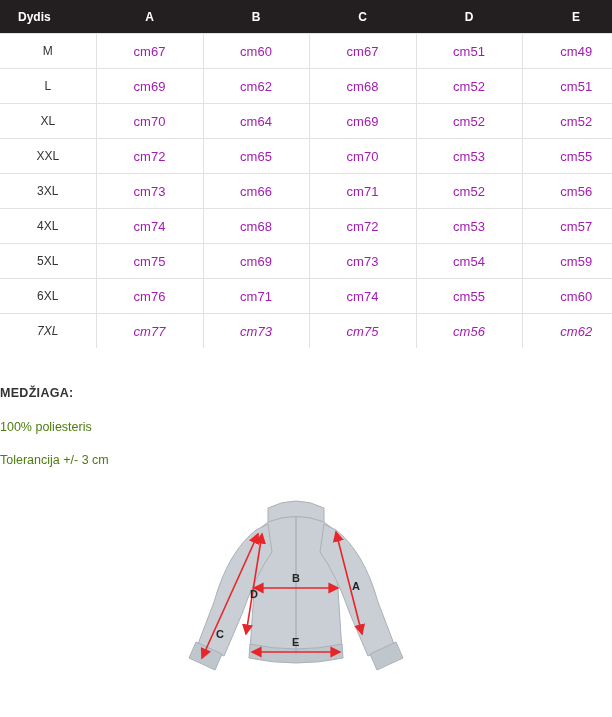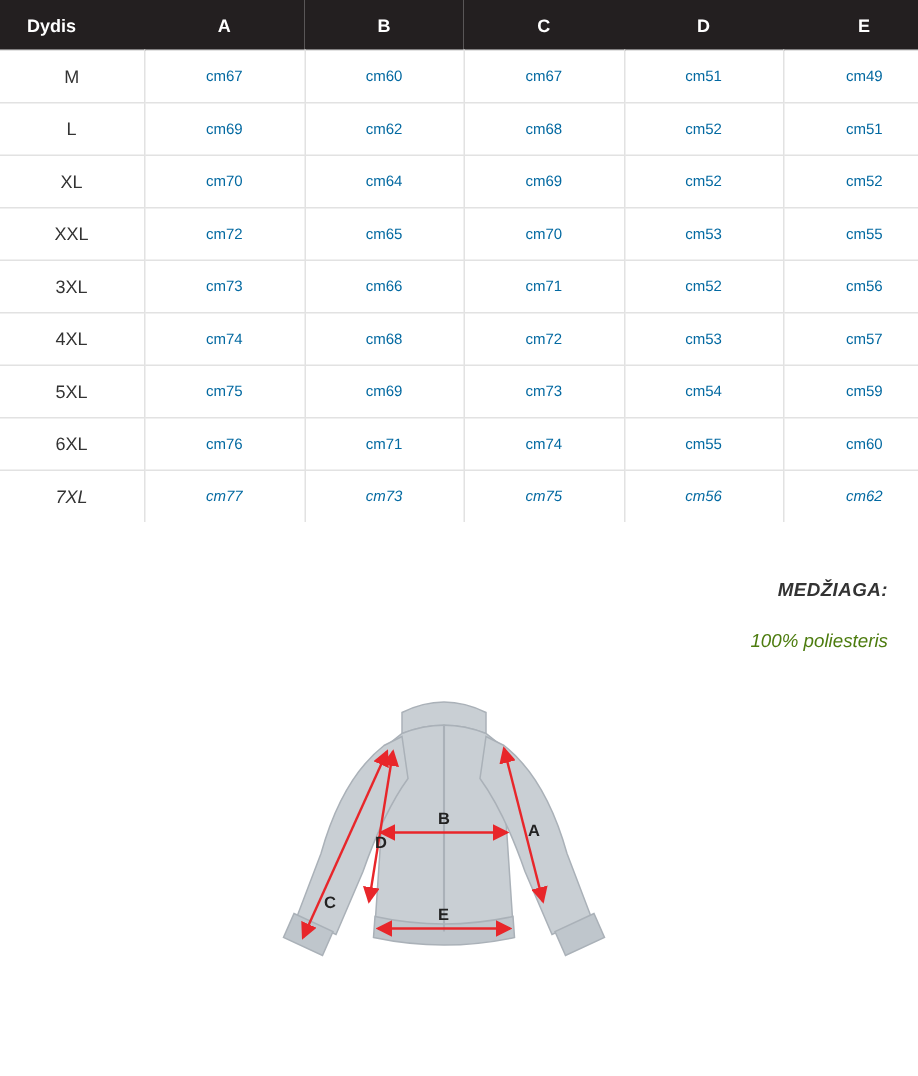--- a/index.html
+++ b/index.html
@@ -34,22 +34,22 @@
     border: none;
     text-align: center;
   }
   table.size-table thead th.first {
     text-align: left;
     padding-left: 18px;
   }
   table.size-table tbody td {
     border: 1px solid #e2e2e2;
     height: 34px;
-    font-size: 10px;
-    color: #0369a1;
+    font-size: 13px;
+    color: #a21caf;
     text-align: center;
     padding: 0;
     background: #ffffff;
   }
   table.size-table tbody td.first {
     font-size: 12px;
     color: #333333;
   }
   table.size-table tbody tr td:first-child {
     border-left: none;
@@ -58,22 +58,21 @@
     border-right: none;
   }
   table.size-table tbody tr:last-child td {
     border-bottom: none;
     font-style: italic;
   }
   .spacer {
     height: 38px;
   }
   .material-block {
-    text-align: right;
-    font-style: italic;
+    text-align: left;
   }
   .material-title {
     font-size: 12.5px;
     font-weight: bold;
     color: #333333;
     letter-spacing: 0.3px;
     margin-bottom: 20px;
   }
   .material-line {
     font-size: 12.5px;
@@ -176,20 +175,21 @@
         <td>cm62</td>
       </tr>
     </tbody>
   </table>
 
   <div class="spacer"></div>
 
   <div class="material-block">
     <div class="material-title">MEDŽIAGA:</div>
     <div class="material-line">100% poliesteris</div>
+    <div class="material-line">Tolerancija +/- 3 cm</div>
   </div>
 
   <div class="diagram-wrap">
     <svg width="260" height="225" viewBox="0 0 260 225">
       <defs>
         <marker id="arrHead" markerWidth="7" markerHeight="7" refX="6" refY="3.5" orient="auto">
           <polygon points="0 0, 7 3.5, 0 7" fill="#e8262a"></polygon>
         </marker>
         <marker id="arrTail" markerWidth="7" markerHeight="7" refX="1" refY="3.5" orient="auto">
           <polygon points="7 0, 0 3.5, 7 7" fill="#e8262a"></polygon>

